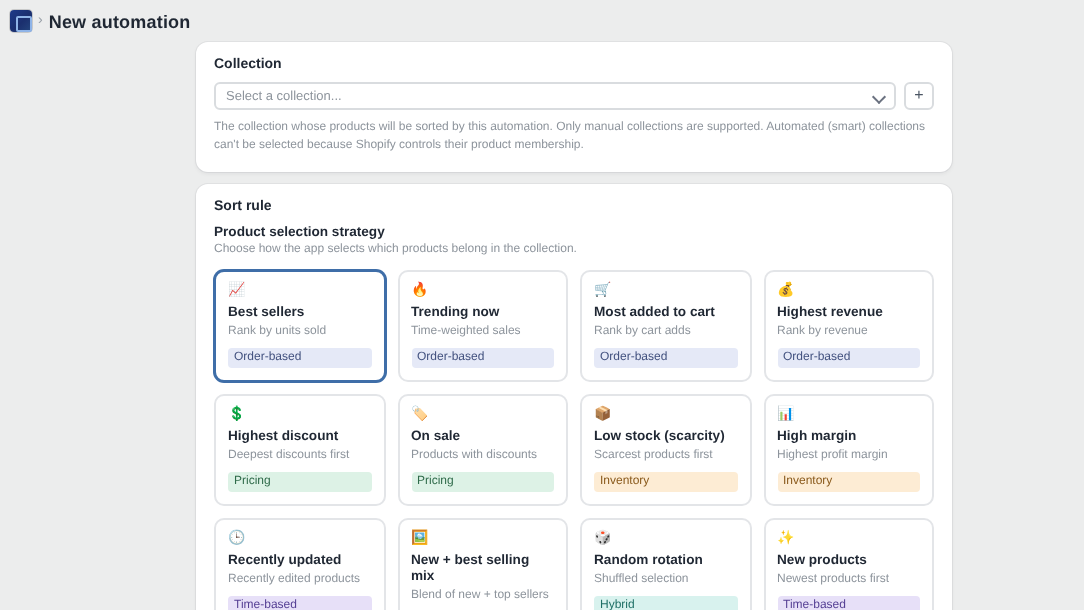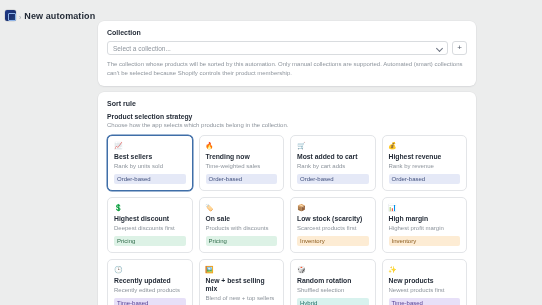--- a/index.html
+++ b/index.html
@@ -13,21 +13,21 @@
     background: #eceded;
     color: #1f2937;
     font-size: 7px;
     -webkit-font-smoothing: antialiased;
   }
 
   
   .breadcrumb-bar {
     height: 21px;
     display: flex;
-    align-items: flex-end;
+    align-items: center;
     padding: 0 0 0 5px;
     gap: 3px;
   }
   .app-icon {
     width: 11px;
     height: 11px;
     border-radius: 2px;
     background: linear-gradient(135deg, #1e3a8a 0%, #1b2f6e 55%, #24477f 100%);
     position: relative;
     flex: 0 0 auto;

